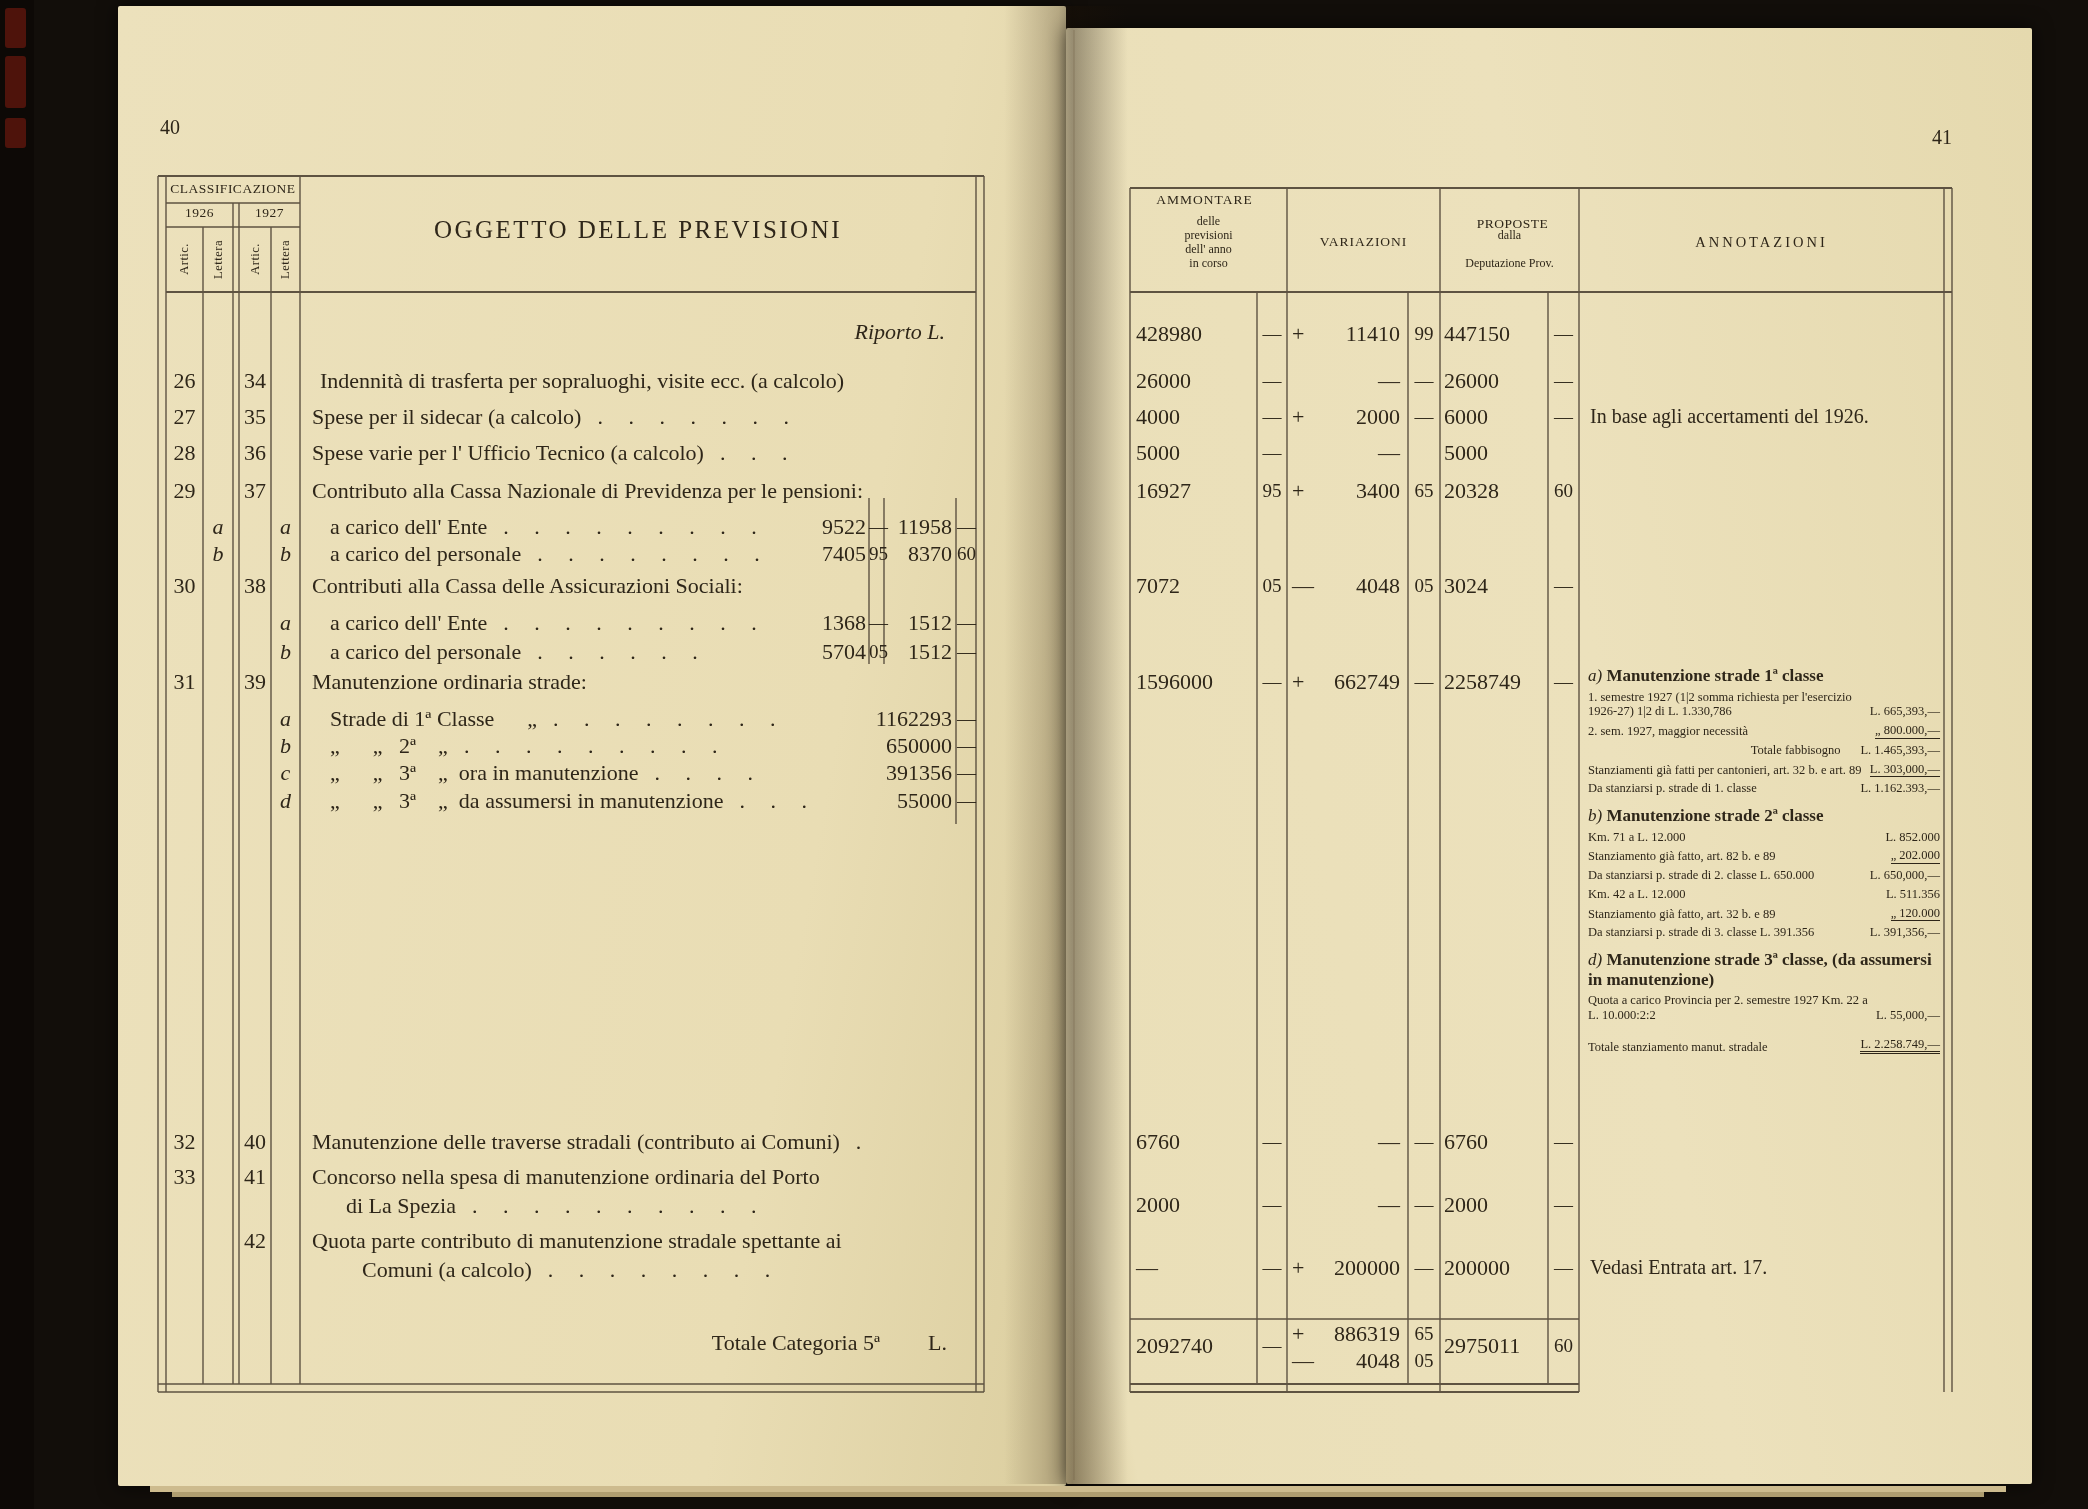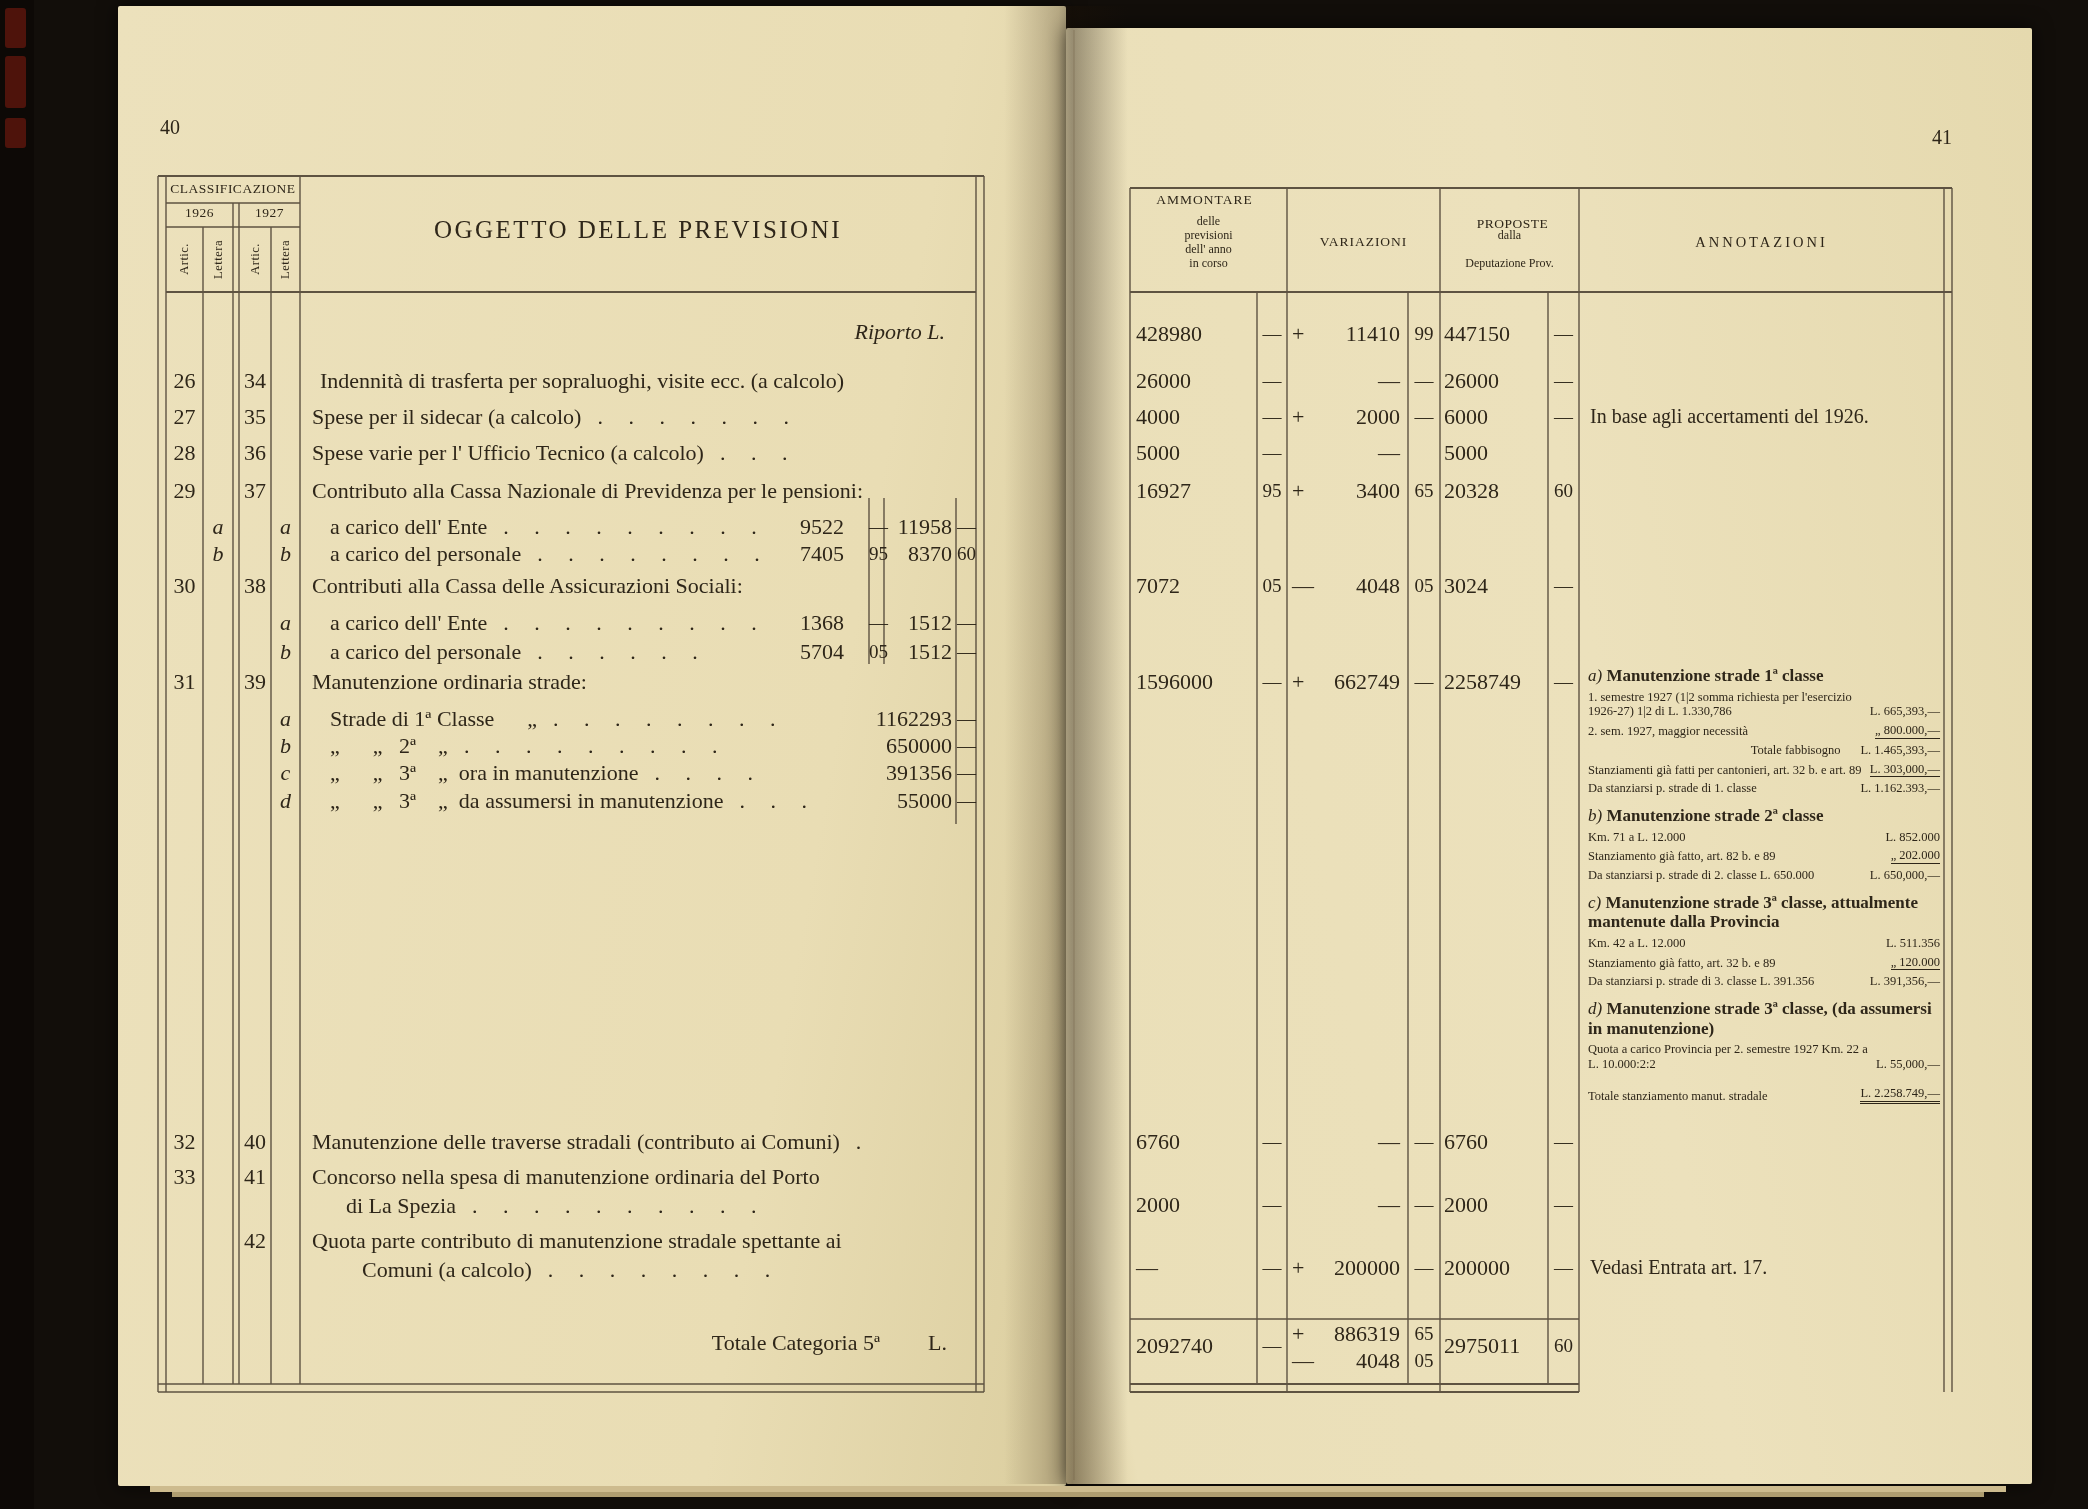--- a/index.html
+++ b/index.html
@@ -37,21 +37,21 @@
   .num, .body-text { font-size:22px; line-height:28px; }
   .cent { font-size:19px; line-height:28px; }
   .it { font-style:italic; }
   .rgt { text-align:right; }
 
   
   .ln26 { left:166px; width:37px; text-align:center; }
   .ll26 { left:203px; width:30px; text-align:center; font-style:italic; }
   .ln27 { left:239px; width:32px; text-align:center; }
   .ll27 { left:271px; width:29px; text-align:center; font-style:italic; }
-  .la1  { left:800px; width:86px;  }
+  .la1  { left:780px; width:86px;  text-align:right; }
   .lc1  { left:869px; width:15px;  text-align:center; }
   .la2  { left:820px; width:132px; text-align:right; }
   .lc2  { left:957px; width:18px;  text-align:center; }
   .dots { letter-spacing:10px; margin-left:16px; }
 
   
   .ramt  { left:1136px; width:112px; text-align:left; }
   .rac   { left:1258px; width:28px;  text-align:center; }
   .rvs   { left:1292px; width:20px; }
   .rvar  { left:1298px; width:102px; text-align:right; }
@@ -376,21 +376,20 @@
     </div>
   <div class="ann-line">
       <span class="at">Stanziamento già fatto, art. 82 b. e 89</span>
       <span class="av u">„ 202.000</span>
     </div>
   <div class="ann-line">
       <span class="at">Da stanziarsi p. strade di 2. classe  L. 650.000</span>
       <span class="av">L. 650,000,—</span>
     </div>
 
-  <div class="ann-title"><i>c)</i> <b>Manutenzione strade 3ª classe, attualmente mantenute dalla Provincia</b></div>
   <div class="ann-line">
       <span class="at">Km. 42 a L. 12.000</span>
       <span class="av">L. 511.356</span>
     </div>
   <div class="ann-line">
       <span class="at">Stanziamento già fatto, art. 32 b. e 89</span>
       <span class="av u">„ 120.000</span>
     </div>
   <div class="ann-line">
       <span class="at">Da stanziarsi p. strade di 3. classe  L. 391.356</span>

